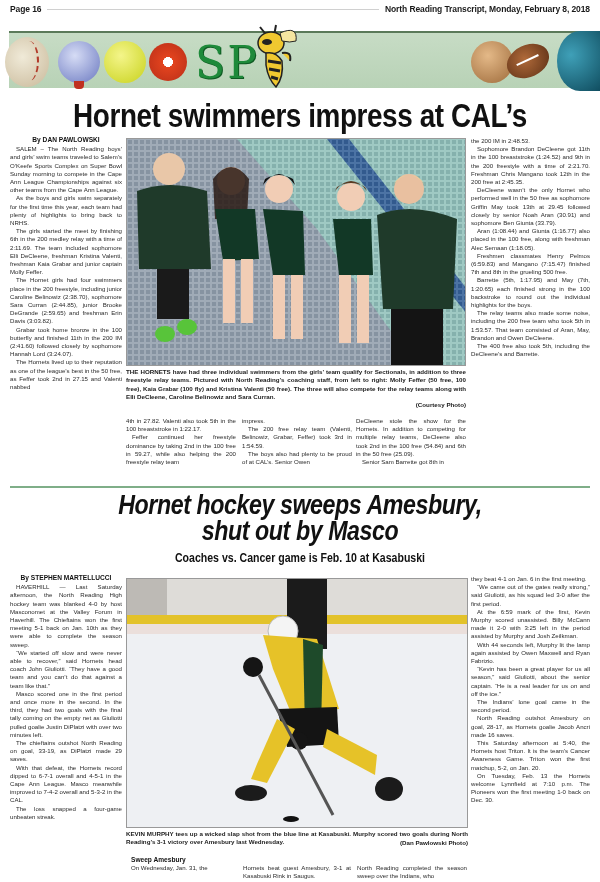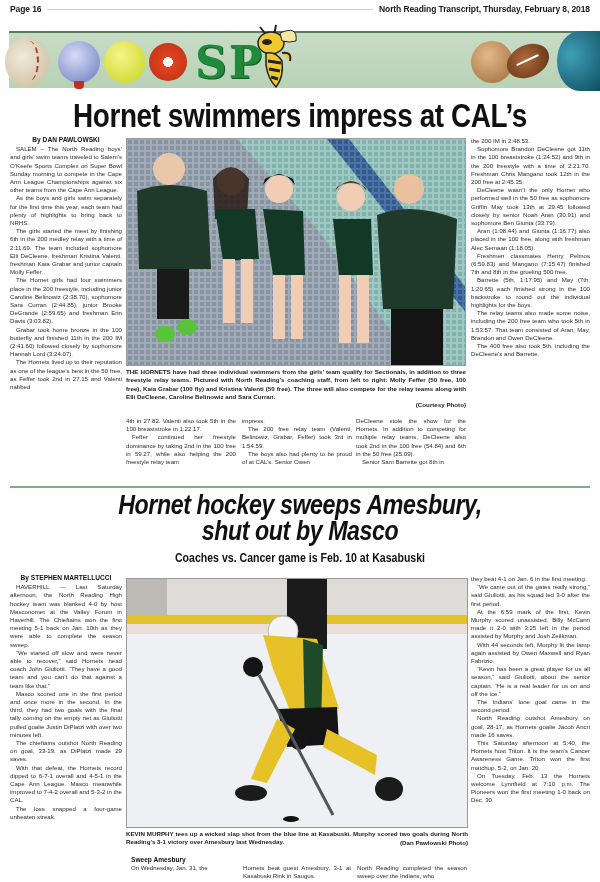--- a/index.html
+++ b/index.html
@@ -18,21 +18,21 @@
   .b-golf { left: 49px; background: radial-gradient(circle at 40% 35%, #d6dcf5, #6a78c0); }
   .b-golf::after { content: ""; position: absolute; left: 16px; top: 40px; width: 10px; height: 8px; background: #c03020; border-radius: 0 0 4px 4px; }
   .b-tennis { left: 95px; background: radial-gradient(circle at 40% 35%, #f4f58a, #c8d21c); }
   .b-soccer { left: 140px; width: 38px; height: 38px; top: 10px; background: radial-gradient(circle at 50% 50%, #ffffff 0 18%, #e2431e 19%, #c8361a 70%); }
   .b-basket { left: 462px; background: radial-gradient(circle at 40% 35%, #e4b988, #9d6a3a); }
   .b-football { left: 497px; top: 12px; width: 44px; height: 32px; border-radius: 50% / 50%; transform: rotate(-25deg); background: radial-gradient(circle at 45% 40%, #b06a3a, #5a2e14); }
   .b-football::after { content: ""; position: absolute; left: 10px; top: 14px; width: 24px; height: 2px; background: #fff; }
   .b-bowling { left: 548px; top: -2px; width: 46px; height: 60px; border-radius: 50% 0 0 50%; background: radial-gradient(circle at 30% 40%, #3fa0b8, #0e4a5c); }
 
   .sports-word { position: absolute; left: 186px; top: 4px; width: 265px; height: 50px; display: flex; align-items: center;
-    font-family: "DejaVu Serif", serif; font-weight: bold; font-size: 44px; color: #1e8a3a; letter-spacing: 2px;
+    font-family: "DejaVu Serif", serif; font-weight: normal; font-size: 44px; color: #1e8a3a; letter-spacing: 2px;
     text-shadow: 1px 1px 0 #0e5a22; }
   .sports-word .gap { display: inline-block; width: 56px; }
   .hornet { position: absolute; left: 237px; top: -12px; width: 56px; height: 72px; }
 
   .headline1 { position: absolute; left: 0; right: 0; top: 96px; text-align: center;
     font-family: "Liberation Sans", sans-serif; font-weight: bold; font-size: 34px; letter-spacing: -0.5px;
     transform: scaleX(0.82); transform-origin: center; color: #111; }
 
   .col { position: absolute; font-size: 6.1px; line-height: 8.2px; text-align: justify; color: #2a2a2a; }
   .col p { text-indent: 6px; }
@@ -51,21 +51,21 @@
     transform: scaleX(0.86); transform-origin: center; letter-spacing: -0.5px; }
   .deck { position: absolute; left: 0; right: 0; top: 551px; text-align: center; font-weight: bold; font-size: 12px;
     transform: scaleX(0.88); transform-origin: center; color: #111; }
 </style>
 </head>
 <body>
 
 <div class="folio">
   <span>Page 16</span>
   <span class="rule"></span>
-  <span>North Reading Transcript, Thursday, February 8, 2018</span>
+  <span>North Reading Transcript, Monday, February 8, 2018</span>
 </div>
 
 <div class="banner">
   <div class="ball b-baseball"></div>
   <div class="ball b-golf"></div>
   <div class="ball b-tennis"></div>
   <div class="ball b-soccer"></div>
   <div class="sports-word">
     <span>SP</span>
     <span class="gap"></span>

